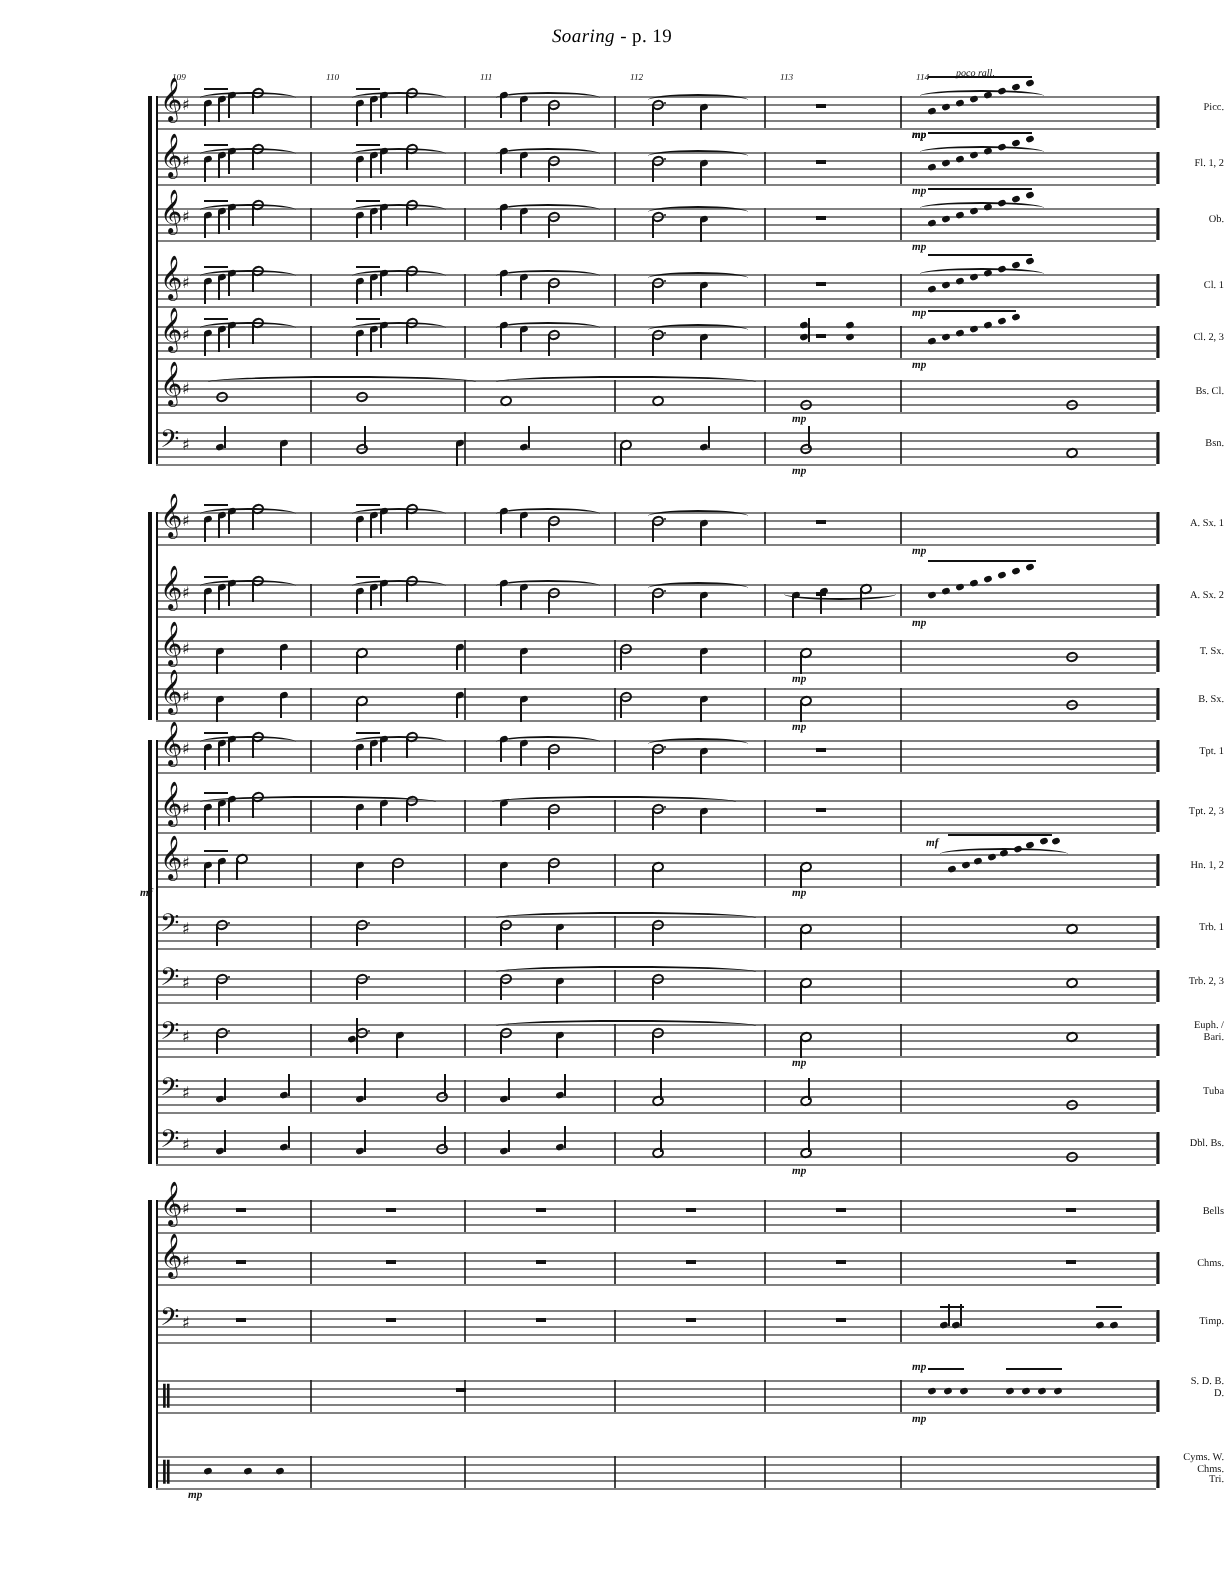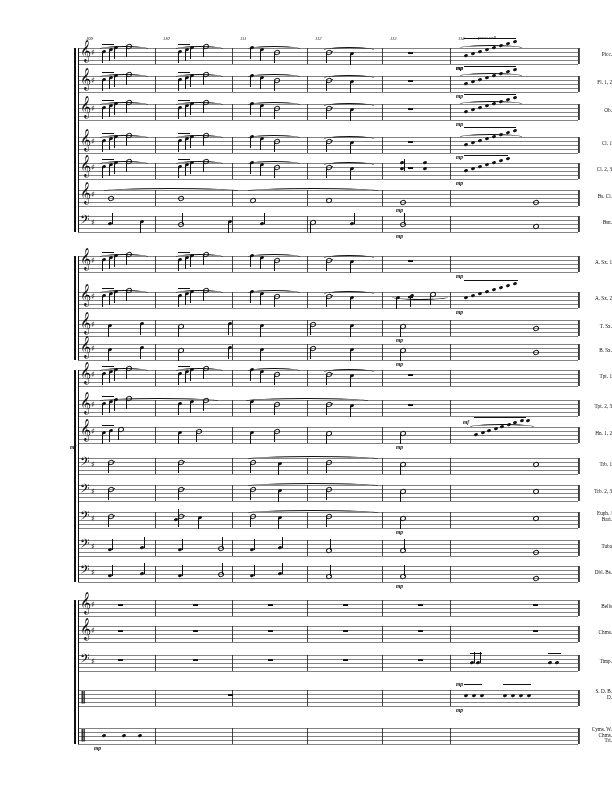--- a/index.html
+++ b/index.html
@@ -192,20 +192,25 @@
     height: 1.3px;
     border-radius: 50%;
     background: #111;
   }
 </style>
 </head>
 <body>
 
 <div id="page">
 
+  <div class="title">
+    <span>Soaring</span>
+    <span class="pg">-</span>
+    <span class="pg">p. 19</span>
+  </div>
 
   <div id="score">
       <div class="staff" style="top: 48px;">
         <div class="line l0"></div>
         <div class="line l1"></div>
         <div class="line l2"></div>
         <div class="line l3"></div>
         <div class="line l4"></div>
         <div class="bar" style="left: 77px;"></div>
         <div class="bar" style="left: 154px;"></div>

